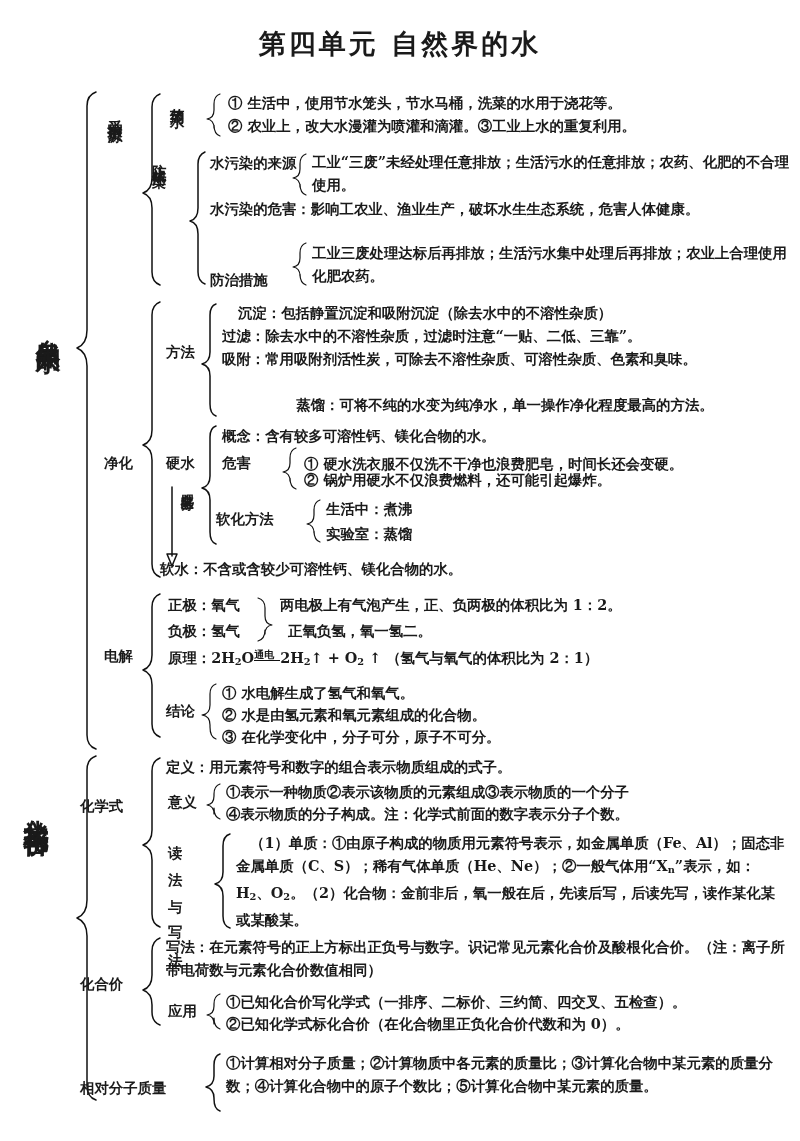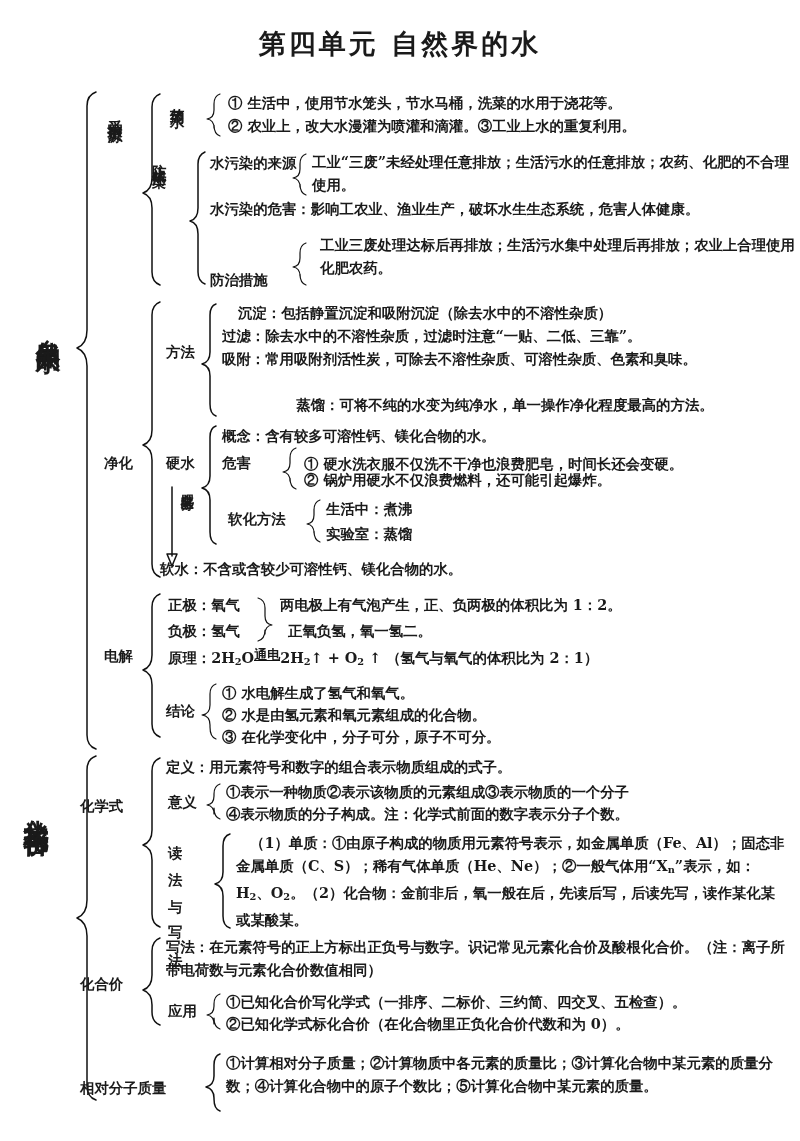--- a/index.html
+++ b/index.html
@@ -51,21 +51,21 @@
 
   
   svg.deco{position:absolute;left:0;top:0;width:800px;height:1141px;pointer-events:none;}
   svg.deco path,svg.deco line{fill:none;stroke:#111;stroke-width:1.5;stroke-linecap:round;stroke-linejoin:round;}
   svg.deco .thin{stroke-width:1.2;}
 
   sub{font-size:.68em;vertical-align:-0.25em;}
   .sym{font-family:"DejaVu Serif","Liberation Serif",serif;}
   .rxn{display:inline-block;position:relative;width:26px;height:1em;vertical-align:middle;}
   .rxn .bar{position:absolute;left:0;bottom:5px;width:26px;height:1.4px;background:#111;}
-  .rxn .cap{position:absolute;left:0;bottom:7px;width:26px;text-align:left;font-size:13px;line-height:8px;}
+  .rxn .cap{position:absolute;left:0;bottom:7px;width:26px;text-align:left;font-size:10px;line-height:8px;}
 </style>
 </head>
 <body>
 
 <div class="page">
 
   <div class="title">第四单元  自然界的水</div>
 
   <svg class="deco" viewBox="0 0 800 1141">
 
@@ -125,38 +125,38 @@
   <div class="node" style="left:228px;top:115px;width:560px;">② 农业上，改大水漫灌为喷灌和滴灌。③工业上水的重复利用。</div>
 
   <div class="vert" style="left:152px;top:152px;font-size:14.4px;">防止水体污染</div>
 
   <div class="lbl" style="left:210px;top:152px;">水污染的来源</div>
   <div class="node" style="left:312px;top:151px;width:478px;">工业“三废”未经处理任意排放；生活污水的任意排放；农药、化肥的不合理使用。</div>
 
   <div class="node" style="left:210px;top:198px;width:580px;">水污染的危害：影响工农业、渔业生产，破坏水生生态系统，危害人体健康。</div>
 
   <div class="lbl" style="left:210px;top:269px;">防治措施</div>
-  <div class="node" style="left:312px;top:234px;width:478px;margin-left:8px;">工业三废处理达标后再排放；生活污水集中处理后再排放；农业上合理使用化肥农药。</div>
+  <div class="node" style="left:312px;top:242px;width:478px;">工业三废处理达标后再排放；生活污水集中处理后再排放；农业上合理使用化肥农药。</div>
 
   <div class="lbl" style="left:104px;top:452px;">净化</div>
 
   <div class="lbl" style="left:166px;top:341px;">方法</div>
   <div class="node" style="left:222px;top:302px;width:566px;margin-left:16px;">沉淀：包括静置沉淀和吸附沉淀（除去水中的不溶性杂质）</div>
   <div class="node" style="left:222px;top:325px;width:566px;">过滤：除去水中的不溶性杂质，过滤时注意“一贴、二低、三靠”。</div>
   <div class="node" style="left:222px;top:348px;width:566px;">吸附：常用吸附剂活性炭，可除去不溶性杂质、可溶性杂质、色素和臭味。</div>
   <div class="node" style="left:222px;top:394px;width:566px;text-align:center;">蒸馏：可将不纯的水变为纯净水，单一操作净化程度最高的方法。</div>
 
   <div class="lbl" style="left:166px;top:452px;">硬水</div>
   <div class="node" style="left:222px;top:425px;width:566px;">概念：含有较多可溶性钙、镁化合物的水。</div>
 
   <div class="lbl" style="left:222px;top:452px;">危害</div>
   <div class="node" style="left:304px;top:446px;width:486px;margin-top:7px;">① 硬水洗衣服不仅洗不干净也浪费肥皂，时间长还会变硬。</div>
   <div class="node" style="left:304px;top:469px;width:486px;">② 锅炉用硬水不仅浪费燃料，还可能引起爆炸。</div>
 
-  <div class="lbl" style="left:228px;top:508px;">软化方法</div>
+  <div class="lbl" style="left:216px;top:508px;">软化方法</div>
   <div class="node" style="left:326px;top:498px;width:300px;">生活中：煮沸</div>
   <div class="node" style="left:326px;top:523px;width:300px;">实验室：蒸馏</div>
 
   <div class="vert" style="left:180px;top:484px;font-size:13px;letter-spacing:1px;">肥皂水区分</div>
 
   <div class="node" style="left:160px;top:558px;width:600px;">软水：不含或含较少可溶性钙、镁化合物的水。</div>
 
   <div class="lbl" style="left:104px;top:645px;">电解</div>
 
   <div class="node" style="left:168px;top:594px;width:100px;">正极：氧气</div>

